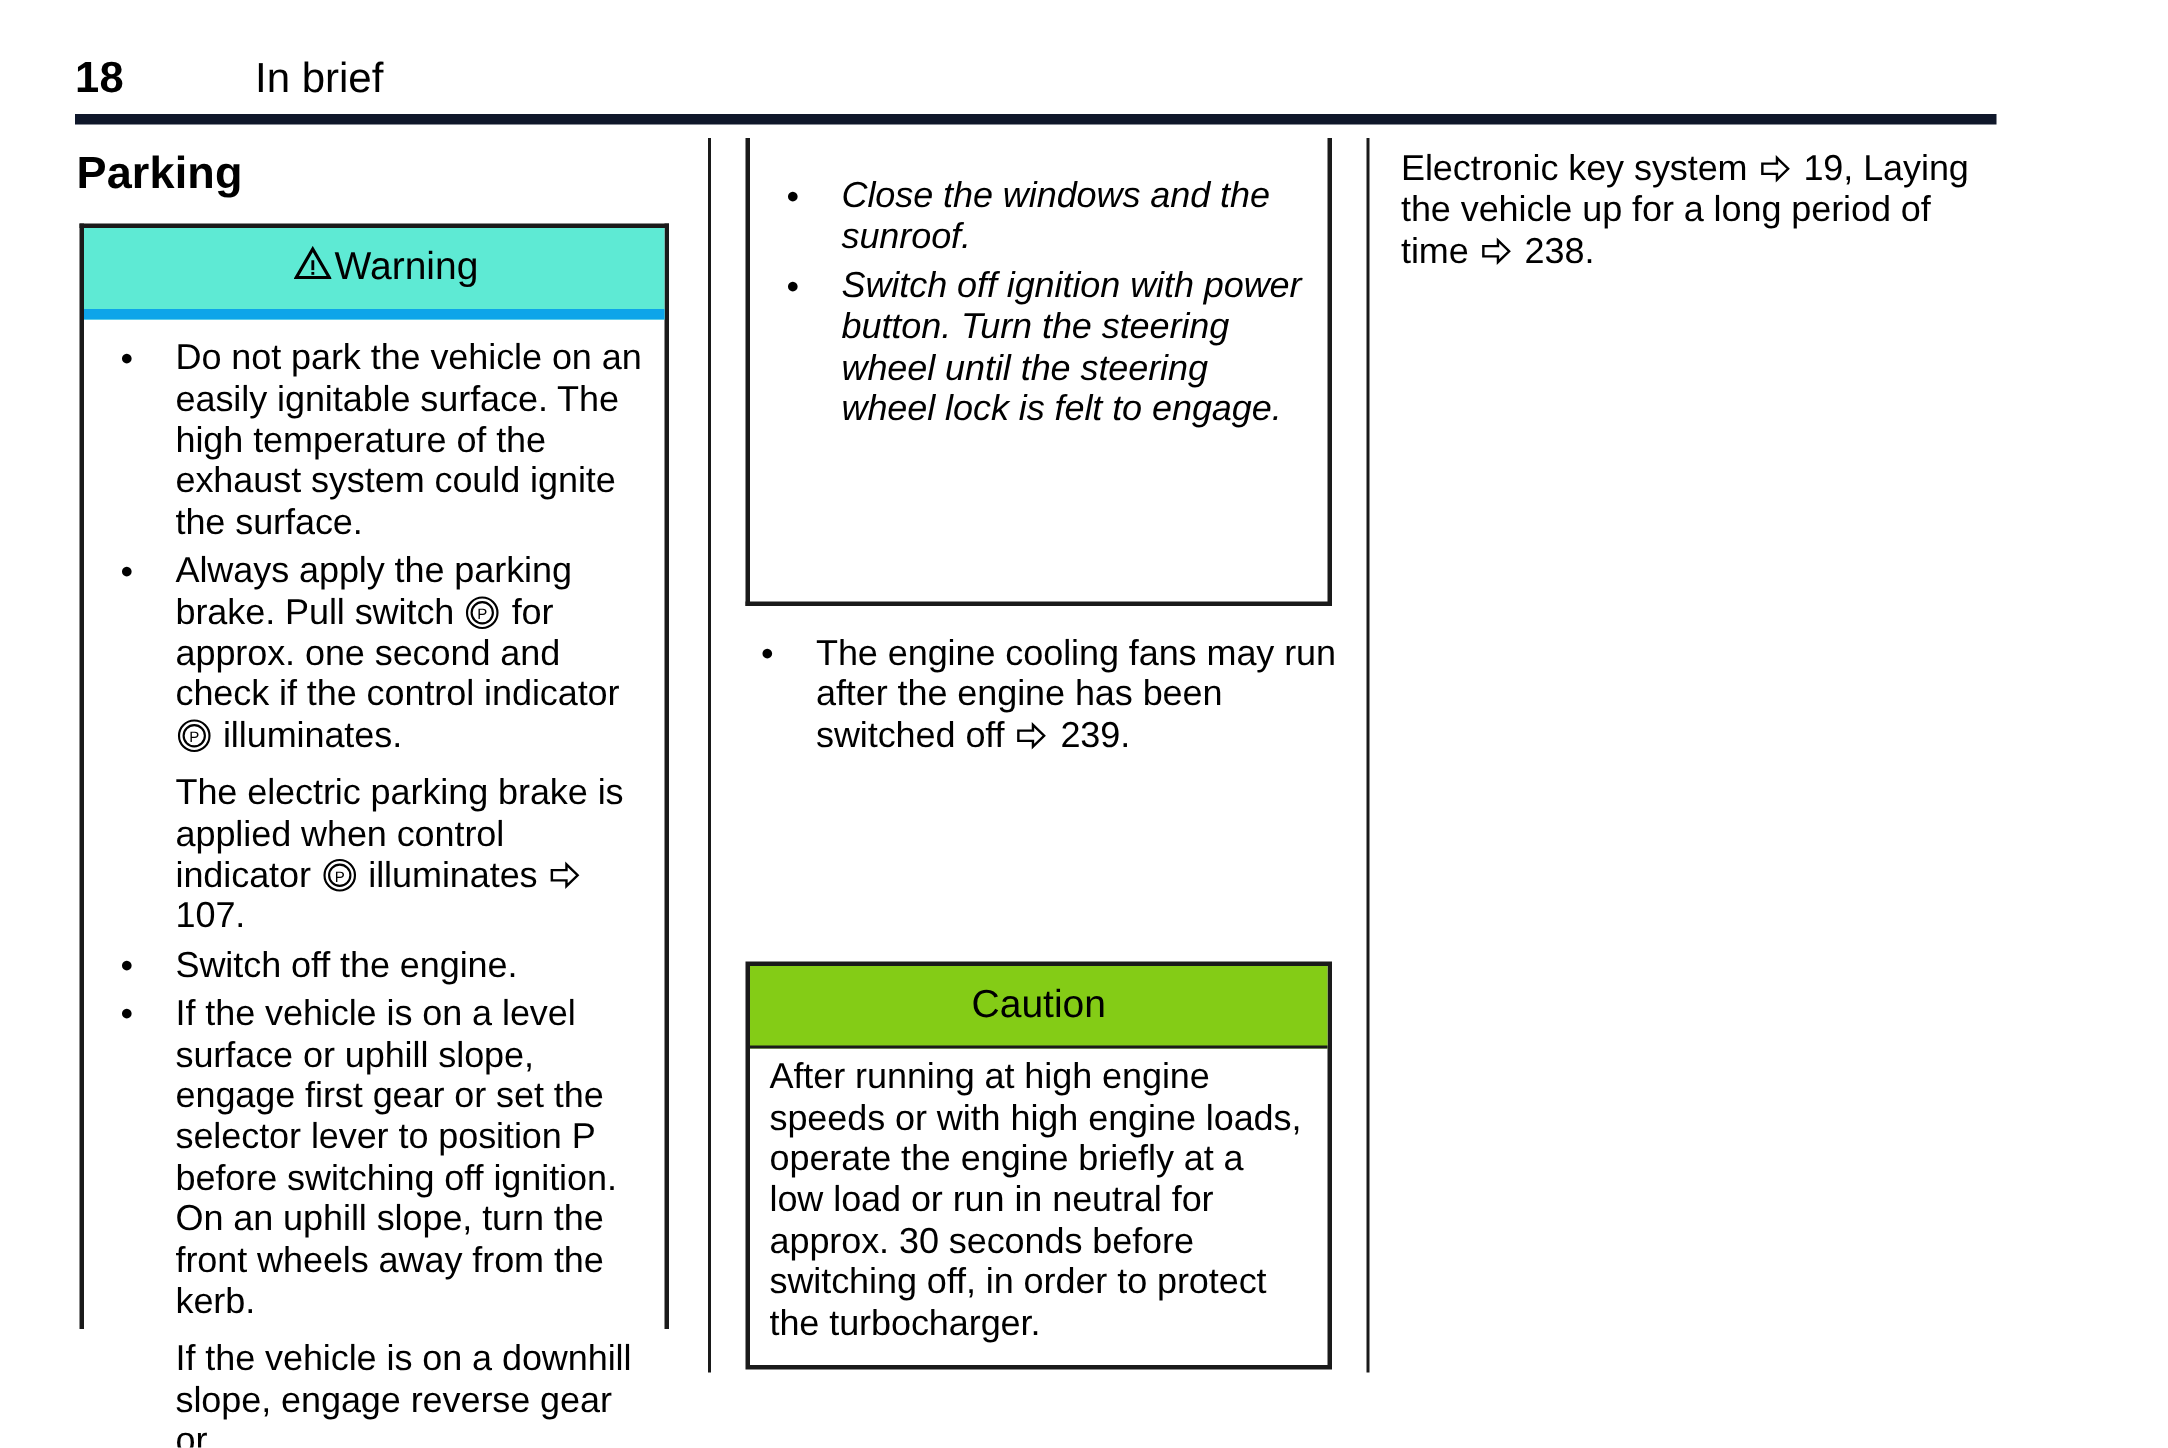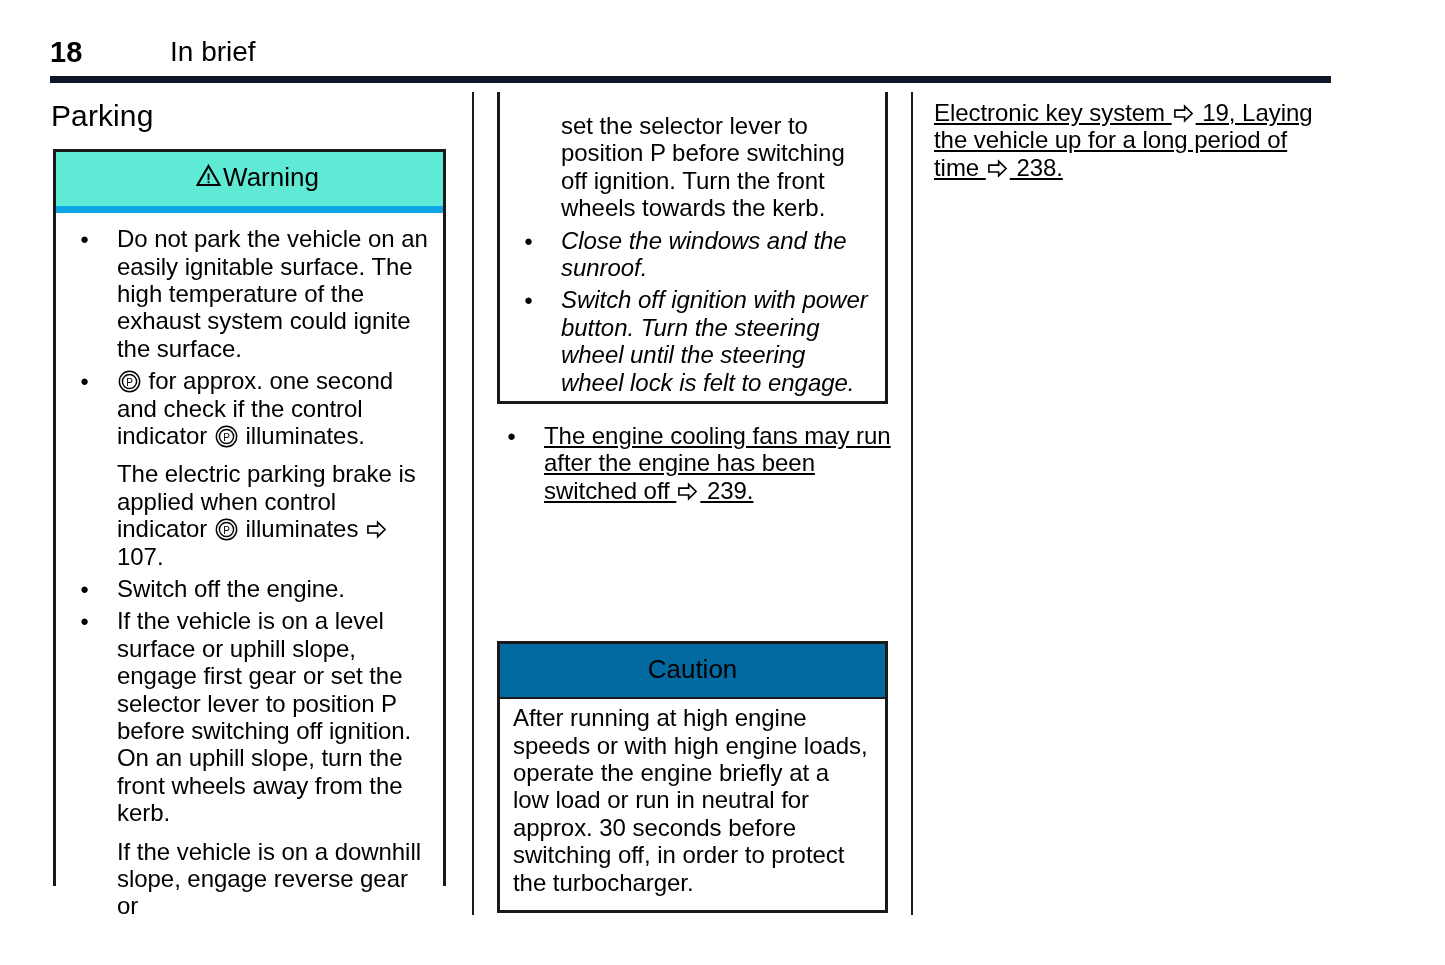--- a/index.html
+++ b/index.html
@@ -40,21 +40,21 @@
     font-size: 28px;
     font-weight: normal;
   }
 
   
   #section-heading {
     position: absolute;
     left: 51px;
     top: 99px;
     font-size: 30px;
-    font-weight: normal;
+    font-weight: bold;
     letter-spacing: .1px;
   }
 
   
   .col-rule {
     position: absolute;
     top: 92px;
     width: 0;
     border-left: 2px solid #1a1a1a;
     height: 823px;
@@ -74,21 +74,21 @@
     font-size: 26px;
     line-height: 1.12;
     padding: 11px 0 13px 0;
   }
   .note-head.shaded {
     background: #5eead4;
     border-bottom: 7px solid #0ea5e9;
     padding-left: 16px;
   }
   .note-head.plain {
-    background: #0369a1;
+    background: #84cc16;
     border-bottom: 2px solid #1a1a1a;
   }
   .warn-tri {
     display: inline-block;
     vertical-align: -1px;
     margin-right: 2px;
   }
   .note-body {
     padding: 12px 14px 10px 14px;
   }
@@ -145,21 +145,20 @@
     font-size: 24px;
     line-height: 27.4px;
     letter-spacing: -0.05px;
   }
   p.txt + p.txt { margin-top: 11px; }
   .sub-para { margin-top: 11px; }
 
   
   .free-block {
     position: absolute;
-    text-decoration: underline;
   }
   #col2-free {
     left: 497px;
     top: 422px;
     width: 394px;
   }
   #col3-free {
     left: 934px;
     top: 99px;
     width: 400px;
@@ -208,21 +207,21 @@
     </span><span>Warning</span>
   </div>
   <div class="note-body">
     <ul class="bullets">
 
       <li>
         <p class="txt">Do not park the vehicle on an easily ignitable surface. The high temperature of the exhaust system could ignite the surface.</p>
       </li>
 
       <li>
-        <p class="txt"><span class="pbrake"><svg width="23" height="23" viewBox="0 0 24 24" aria-hidden="true">
+        <p class="txt"><span>Always apply the parking brake. Pull switch </span><span class="pbrake"><svg width="23" height="23" viewBox="0 0 24 24" aria-hidden="true">
                 <circle cx="12" cy="12" r="10.6" fill="none" stroke="#000" stroke-width="1.5"></circle>
                 <circle cx="12" cy="12" r="7.4" fill="none" stroke="#000" stroke-width="1.5"></circle>
                 <text x="12" y="16.6" font-family="Liberation Sans, sans-serif" font-size="10.5" text-anchor="middle" fill="#000">P</text>
               </svg></span><span> for approx. one second and check if the control indicator </span><span class="pbrake"><svg width="23" height="23" viewBox="0 0 24 24" aria-hidden="true">
                 <circle cx="12" cy="12" r="10.6" fill="none" stroke="#000" stroke-width="1.5"></circle>
                 <circle cx="12" cy="12" r="7.4" fill="none" stroke="#000" stroke-width="1.5"></circle>
                 <text x="12" y="16.6" font-family="Liberation Sans, sans-serif" font-size="10.5" text-anchor="middle" fill="#000">P</text>
               </svg></span><span> illuminates.</span></p>
         <p class="txt sub-para"><span>The electric parking brake is applied when control indicator </span><span class="pbrake"><svg width="23" height="23" viewBox="0 0 24 24" aria-hidden="true">
                 <circle cx="12" cy="12" r="10.6" fill="none" stroke="#000" stroke-width="1.5"></circle>
@@ -241,21 +240,20 @@
         <p class="txt">If the vehicle is on a level surface or uphill slope, engage first gear or set the selector lever to position P before switching off ignition. On an uphill slope, turn the front wheels away from the kerb.</p>
         <p class="txt sub-para">If the vehicle is on a downhill slope, engage reverse gear or</p>
       </li>
 
     </ul>
   </div>
 </div>
 
 <div class="note-box" id="warning-cont-box">
   <div class="note-body" style="padding-top:20px;">
-    <p class="txt" style="margin-left:47px;">set the selector lever to position P before switching off ignition. Turn the front wheels towards the kerb.</p>
     <ul class="bullets" style="margin-top:5px;font-style:italic;">
       <li>
         <p class="txt">Close the windows and the sunroof.</p>
       </li>
       <li>
         <p class="txt">Switch off ignition with power button. Turn the steering wheel until the steering wheel lock is felt to engage.</p>
       </li>
     </ul>
   </div>
 </div>

